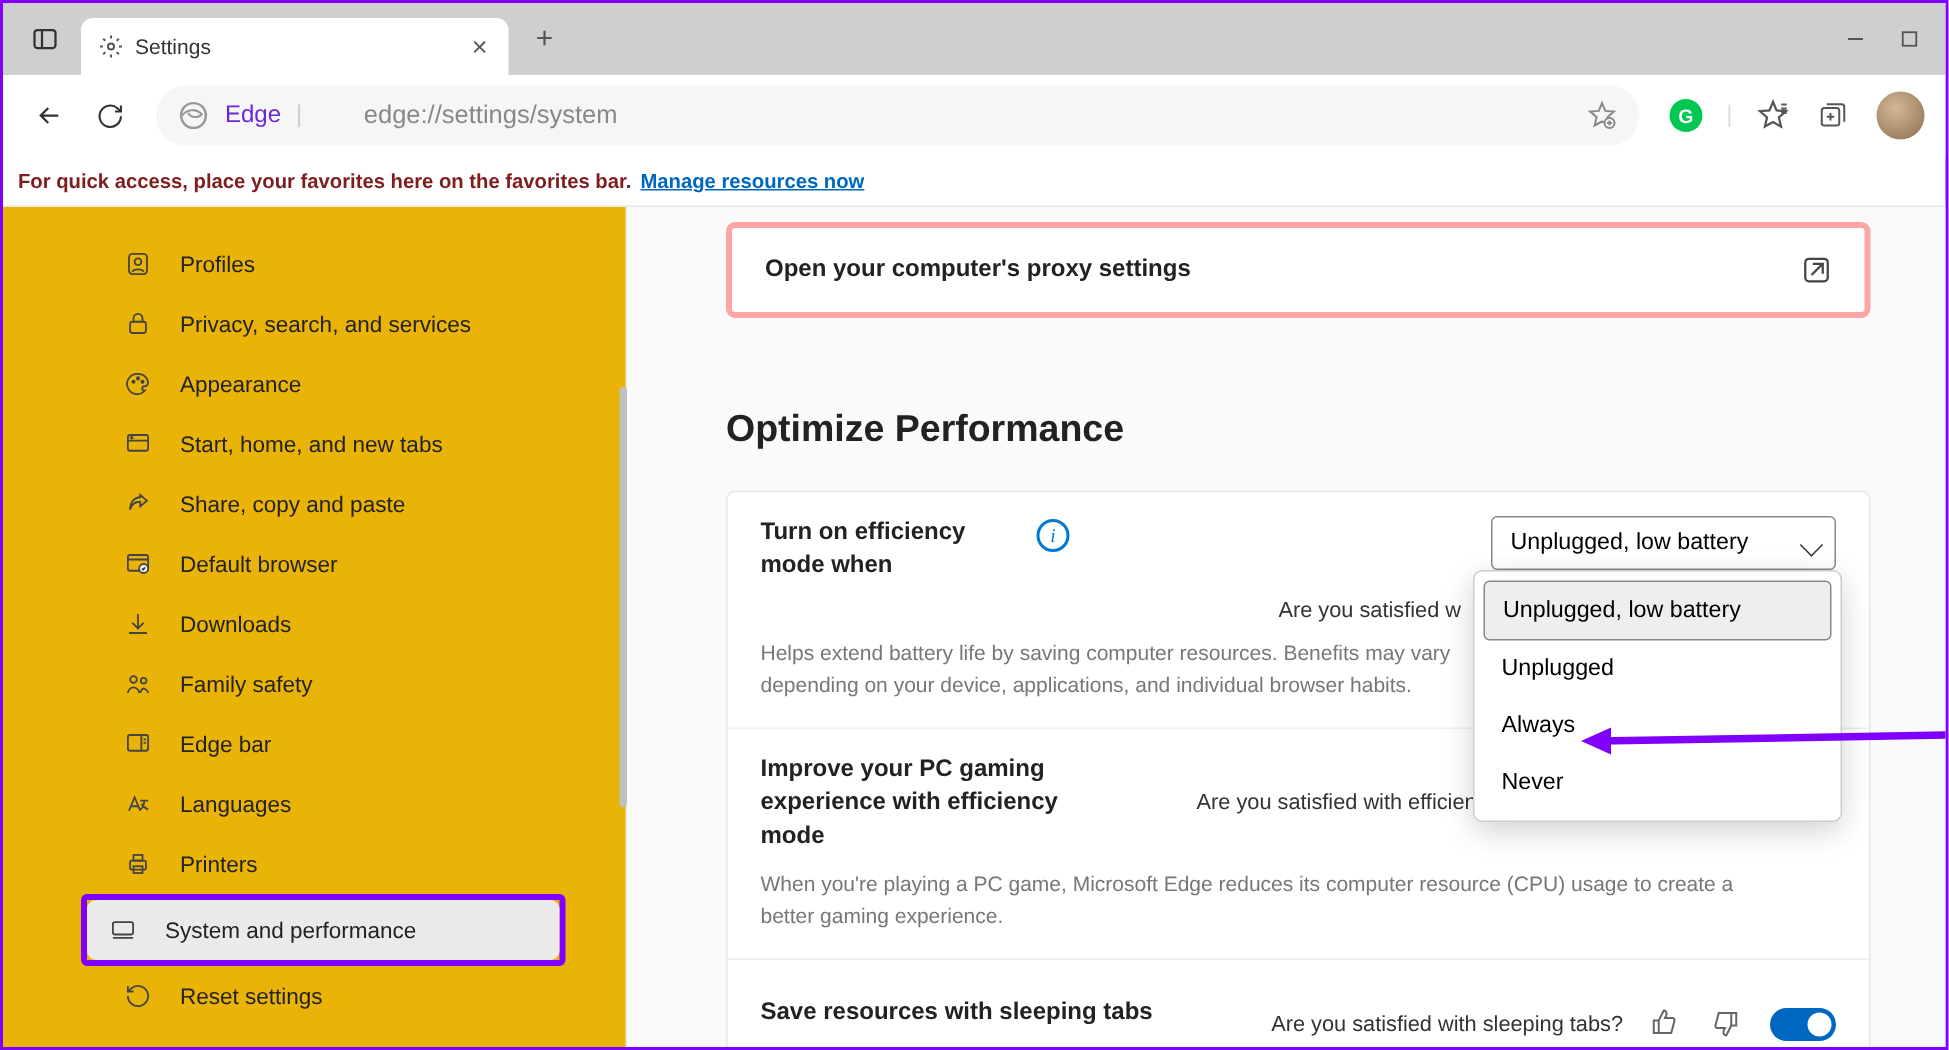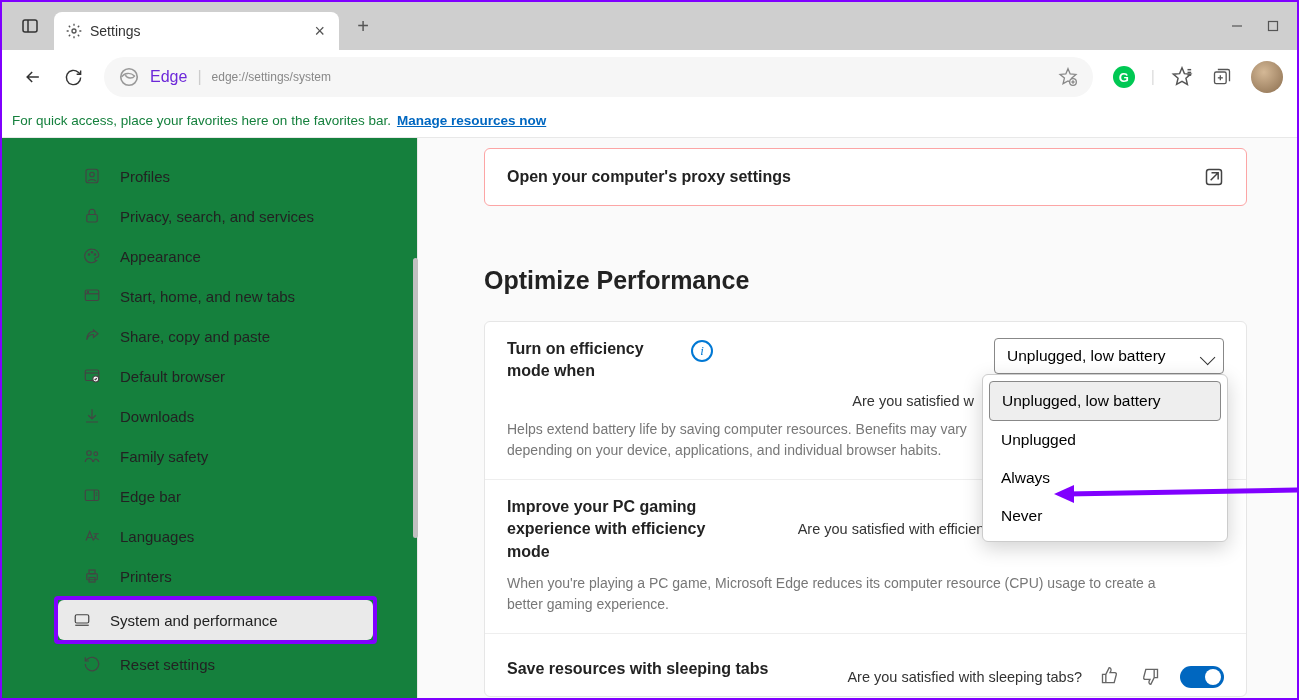--- a/index.html
+++ b/index.html
@@ -15,43 +15,43 @@
 .tab-new { margin-left: 8px; font-size: 20px; color: #555; width: 32px; text-align: center; }
 .win-controls { margin-left: auto; display: flex; gap: 24px; padding-right: 10px; color: #555; }
 
 
 .toolbar { height: 54px; background: #fff; display: flex; align-items: center; padding: 0 14px; gap: 6px; }
 .toolbar .nav-btn { width: 34px; height: 34px; display: flex; align-items: center; justify-content: center; color: #333; border-radius: 6px; }
 .addrbar { flex: 1; background: #f6f6f6; border-radius: 22px; height: 40px; display: flex; align-items: center; padding: 0 14px; margin: 0 8px; gap: 10px; }
 .addr-icon { width: 22px; height: 22px; display: flex; align-items: center; justify-content: center; color: #888; }
 .addr-brand { font-size: 16px; color: #6d28d9; }
 .addr-sep { color: #ccc; font-size: 16px; }
-.addr-url { font-size: 12px; color: #888; }
+.addr-url { font-size: 17px; color: #888; margin-left: 31px; }
 .addr-suffix { margin-left: auto; }
 .tool-icon { width: 34px; height: 34px; display: flex; align-items: center; justify-content: center; color: #555; }
 .avatar { width: 32px; height: 32px; border-radius: 50%; background: radial-gradient(circle at 40% 35%, #d4b896, #8a6d4e); margin-left: 6px; }
 .g-badge { width: 22px; height: 22px; border-radius: 50%; background: #00c853; color: #fff; font-size: 13px; font-weight: bold; display: flex; align-items: center; justify-content: center; }
 
 
 .favbar { height: 34px; display: flex; align-items: center; padding: 0 10px; gap: 6px; border-bottom: 1px solid #e8e8e8; font-size: 13.5px; }
-.favbar-text { color: #15803d; font-weight: 400; }
+.favbar-text { color: #7f1d1d; font-weight: 700; }
 .favbar-link { color: #0067c0; text-decoration: underline; font-weight: 600; }
 
 
 .content { display: flex; height: calc(100% - 48px - 54px - 34px); }
-.sidebar { width: 416px; padding: 18px 0 0 66px; position: relative; border-right: 1px solid #e8e8e8; background: #15803d; }
+.sidebar { width: 416px; padding: 18px 0 0 66px; position: relative; border-right: 1px solid #e8e8e8; background: #eab308; }
 .sidebar-scroll { position: absolute; right: -1px; top: 120px; width: 5px; height: 280px; background: #c0c0c0; border-radius: 3px; }
 .side-item { display: flex; align-items: center; gap: 18px; height: 40px; padding: 0 14px; font-size: 15px; color: #222; border-radius: 6px; margin-right: 40px; }
 .side-item.active { background: #eaeaea; }
 .side-item .side-icon { width: 20px; height: 20px; display: flex; align-items: center; justify-content: center; color: #444; }
 .highlight-purple { border: 4px solid #8000ff; border-radius: 4px; }
 
 
 .pane { flex: 1; padding: 10px 50px 0 66px; background: #fafafa; overflow: hidden; }
-.card { background: #fff; border: 1px solid #fca5a5; border-radius: 6px; gap: 17px; }
+.card { background: #fff; border: 4px solid #fca5a5; border-radius: 6px; gap: 17px; }
 .proxy-card { display: flex; align-items: center; justify-content: space-between; padding: 18px 22px; margin-bottom: 60px; }
 .proxy-text { font-size: 16px; font-weight: 600; color: #222; }
 .section-title { font-size: 25px; font-weight: 600; color: #222; margin-bottom: 26px; }
 .settings-card { background: #fff; border: 1px solid #e6e6e6; border-radius: 6px; }
 .setting-row { padding: 16px 22px 18px; border-bottom: 1px solid #eee; position: relative; }
 .setting-head { display: flex; align-items: flex-start; gap: 14px; }
 .setting-label { font-size: 16px; font-weight: 600; color: #222; width: 170px; line-height: 1.4; }
 .info-icon { width: 22px; height: 22px; border: 2px solid #0078d4; color: #0078d4; border-radius: 50%; display: flex; align-items: center; justify-content: center; font-size: 13px; margin-top: 2px; font-style: italic; font-family: Georgia, serif; }
 .dropdown { margin-left: auto; border: 1px solid #888; border-radius: 4px; padding: 8px 36px 8px 12px; font-size: 15.5px; position: relative; min-width: 230px; background: #fff; }
 .dropdown::after { content: ""; position: absolute; right: 12px; top: 15px; width: 10px; height: 10px; border-right: 1.5px solid #333; border-bottom: 1.5px solid #333; transform: rotate(45deg) translateY(-3px); }

